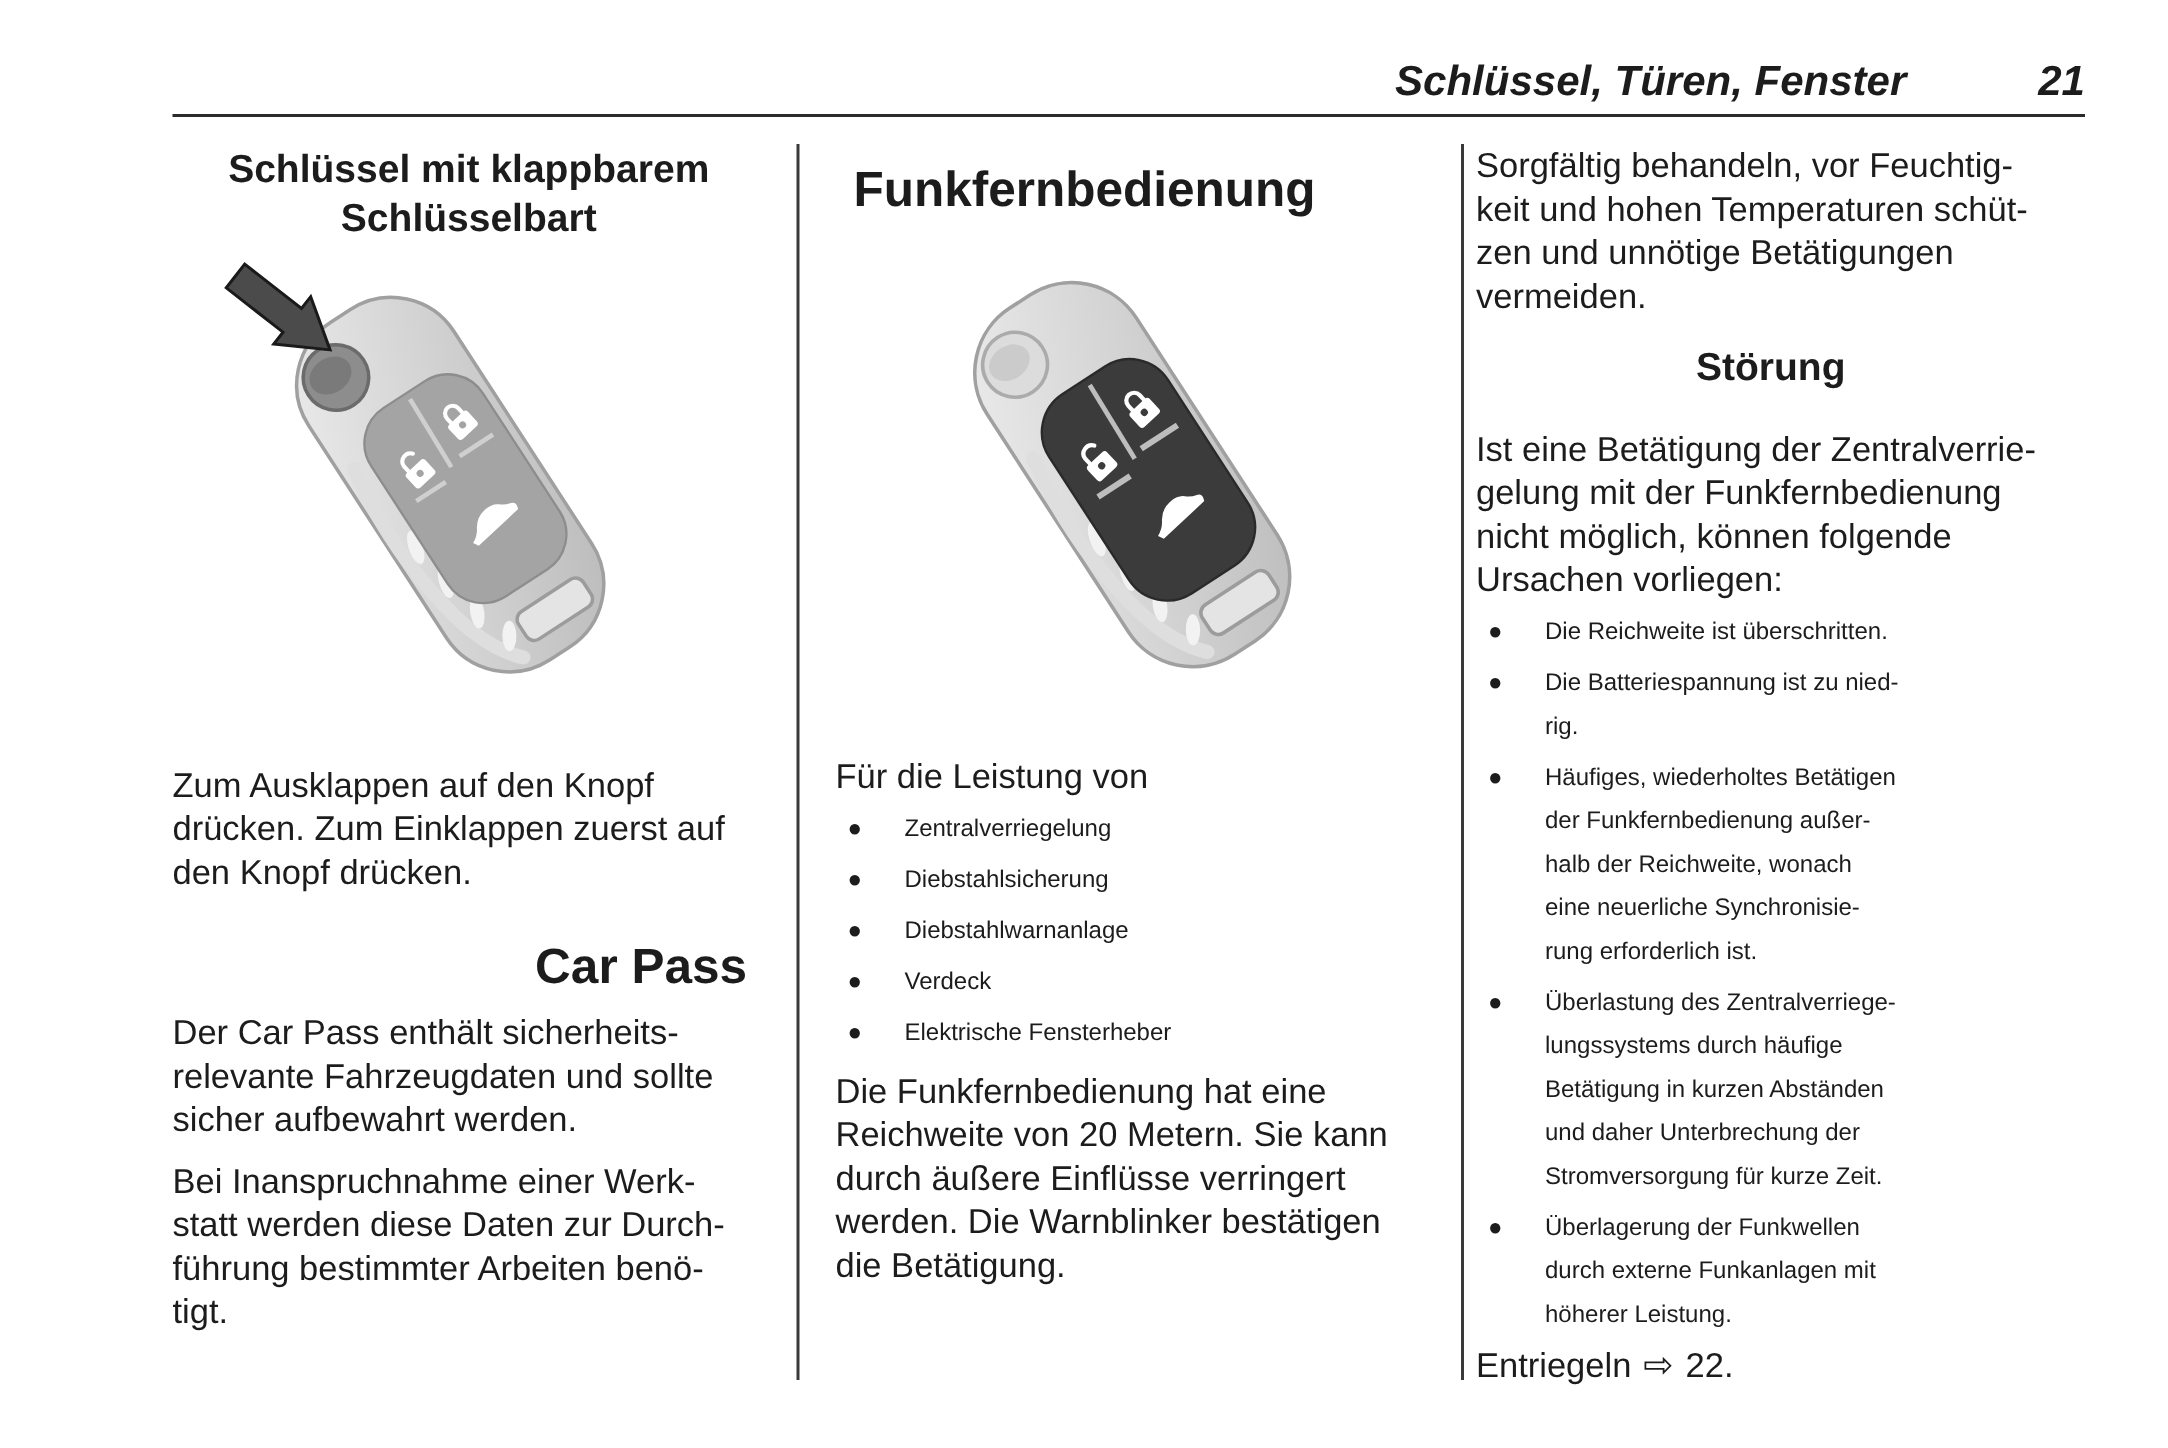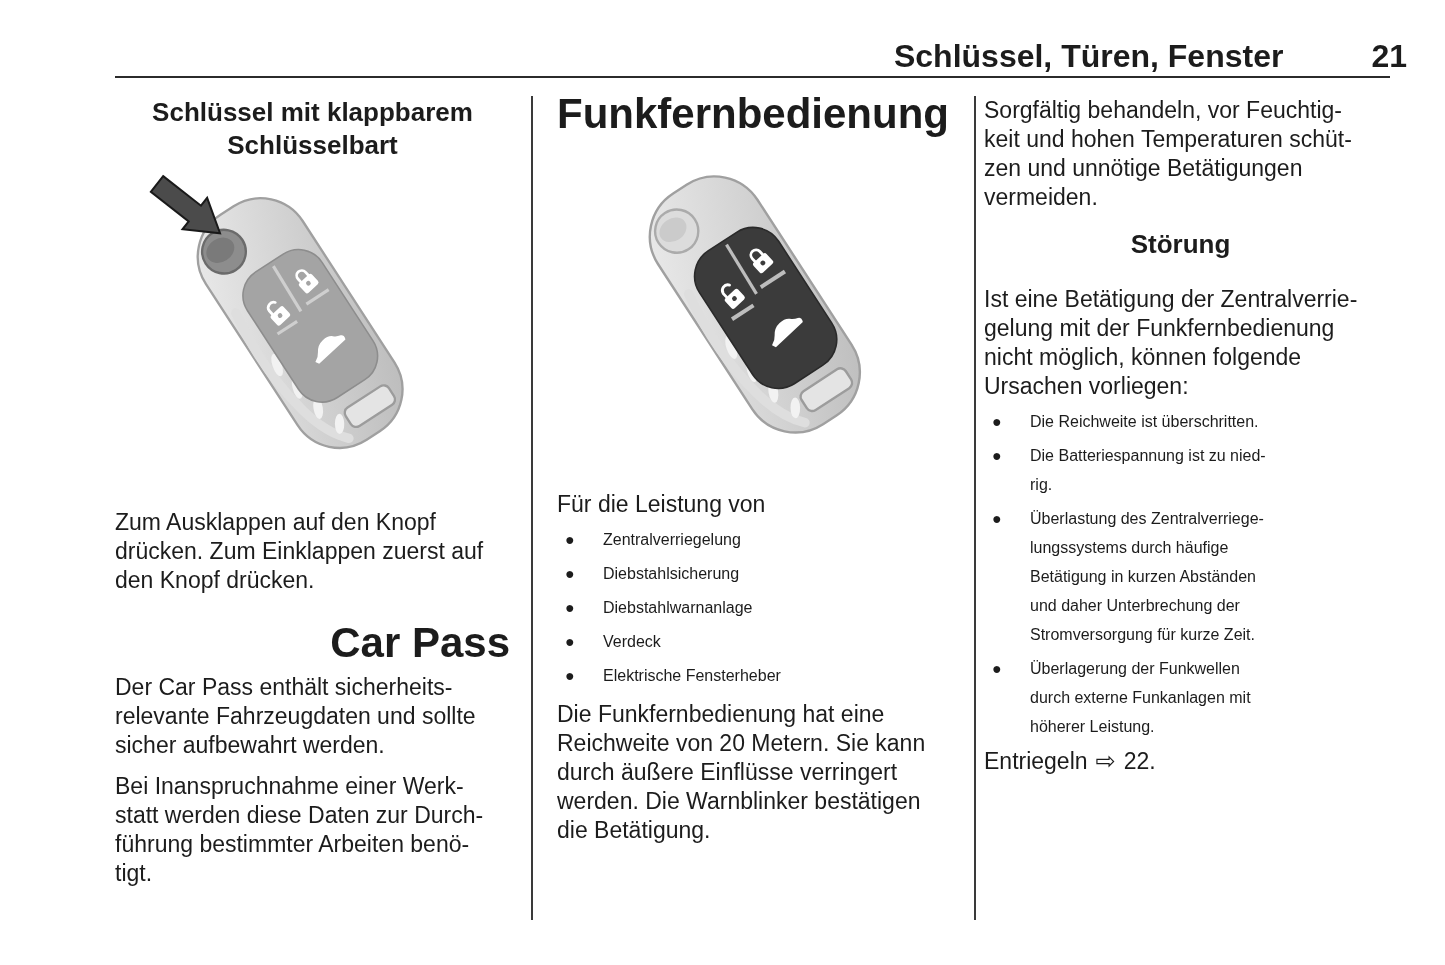--- a/index.html
+++ b/index.html
@@ -1,33 +1,33 @@
 <!DOCTYPE html>
 <html><head>
 <meta charset="utf-8">
 <style>
   html,body{margin:0;padding:0;background:#ffffff;}
   body{width:1445px;height:965px;font-family:"Liberation Sans",sans-serif;color:#1c1c1c;}
   .page{position:relative;width:1445px;height:965px;background:#fff;overflow:hidden;}
 
-  .header-block{position:absolute;top:38px;right:38px;font-weight:bold;font-size:32px;white-space:nowrap;}
+  .header-block{position:absolute;top:38px;right:55px;font-weight:bold;font-size:28px;white-space:nowrap;font-style:italic;}
   .header-block .pgnum{margin-left:88px;}
   .header-rule{position:absolute;left:115px;top:76px;width:1275px;height:2px;background:#2b2b2b;}
 
   .divider{position:absolute;top:96px;width:2px;height:824px;background:#3a3a3a;}
   .d1{left:531px;}
   .d2{left:974px;}
 
   .col{position:absolute;top:96px;}
   .col1{left:115px;width:395px;}
   .col2{left:557px;width:400px;}
   .col3{left:984px;width:393px;}
 
   p{margin:0;font-size:23px;line-height:29px;white-space:pre-line;}
-  h1{margin:0;font-size:42px;font-weight:bold;line-height:36px;}
+  h1{margin:12px;font-size:33px;font-weight:bold;line-height:36px;}
   h2{margin:0;font-size:26px;font-weight:bold;line-height:33px;text-align:center;}
 
   figure{margin:0;}
   .fig1{margin-top:8px;}
   .fig2{margin-top:14px;}
 
   .mt-p1{margin-top:22px;}
   .mt-h1{margin-top:30px;text-align:right;}
   .mt-pp{margin-top:12px;}
   .mt-intro{margin-top:22px;}
@@ -186,20 +186,25 @@
     <h2 class="mt-stoerung">Störung</h2>
     <p class="mt-ursachen">Ist eine Betätigung der Zentralverrie-
 gelung mit der Funkfernbedienung
 nicht möglich, können folgende
 Ursachen vorliegen:</p>
 
     <ul class="blist">
       <li>Die Reichweite ist überschritten.</li>
       <li>Die Batteriespannung ist zu nied-
 rig.</li>
+      <li>Häufiges, wiederholtes Betätigen
+der Funkfernbedienung außer-
+halb der Reichweite, wonach
+eine neuerliche Synchronisie-
+rung erforderlich ist.</li>
       <li>Überlastung des Zentralverriege-
 lungssystems durch häufige
 Betätigung in kurzen Abständen
 und daher Unterbrechung der
 Stromversorgung für kurze Zeit.</li>
       <li>Überlagerung der Funkwellen
 durch externe Funkanlagen mit
 höherer Leistung.</li>
     </ul>
 

